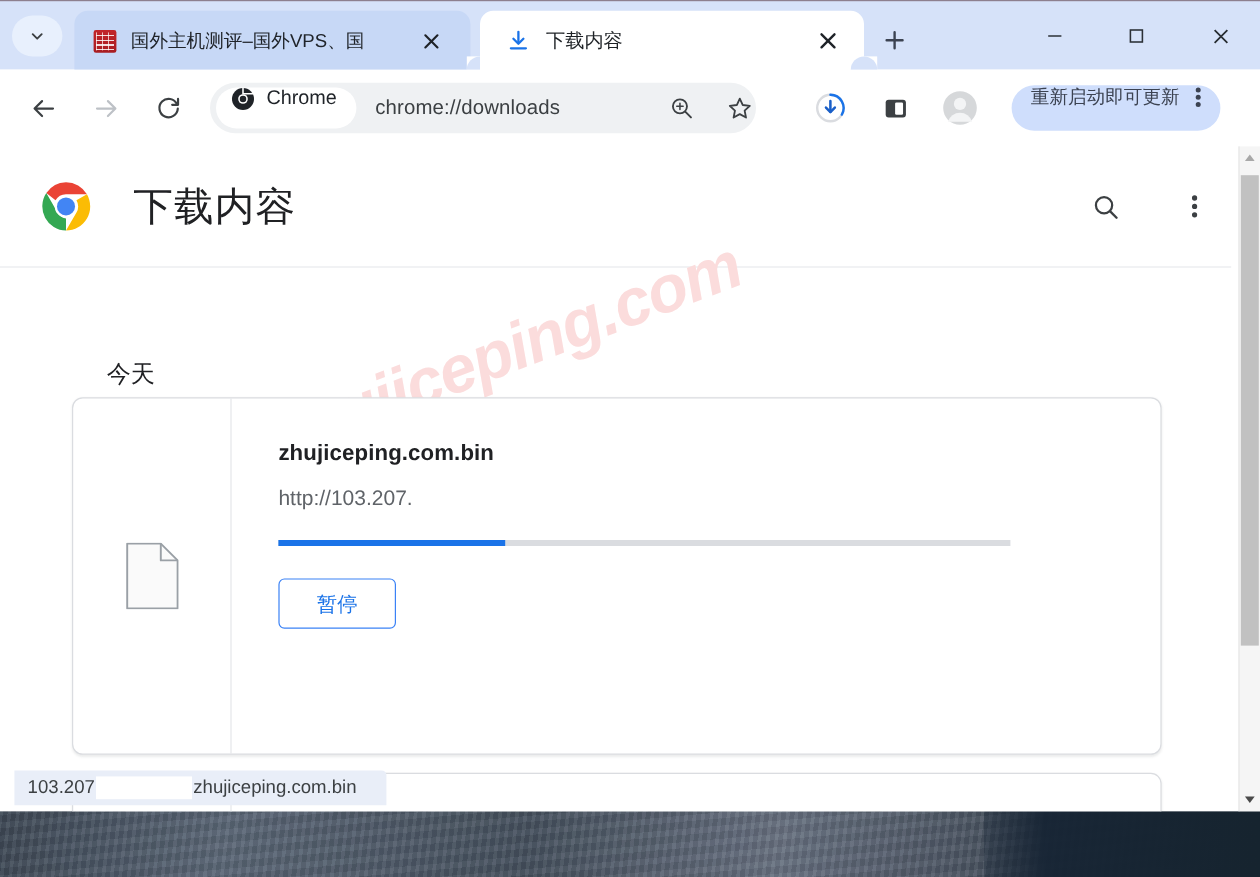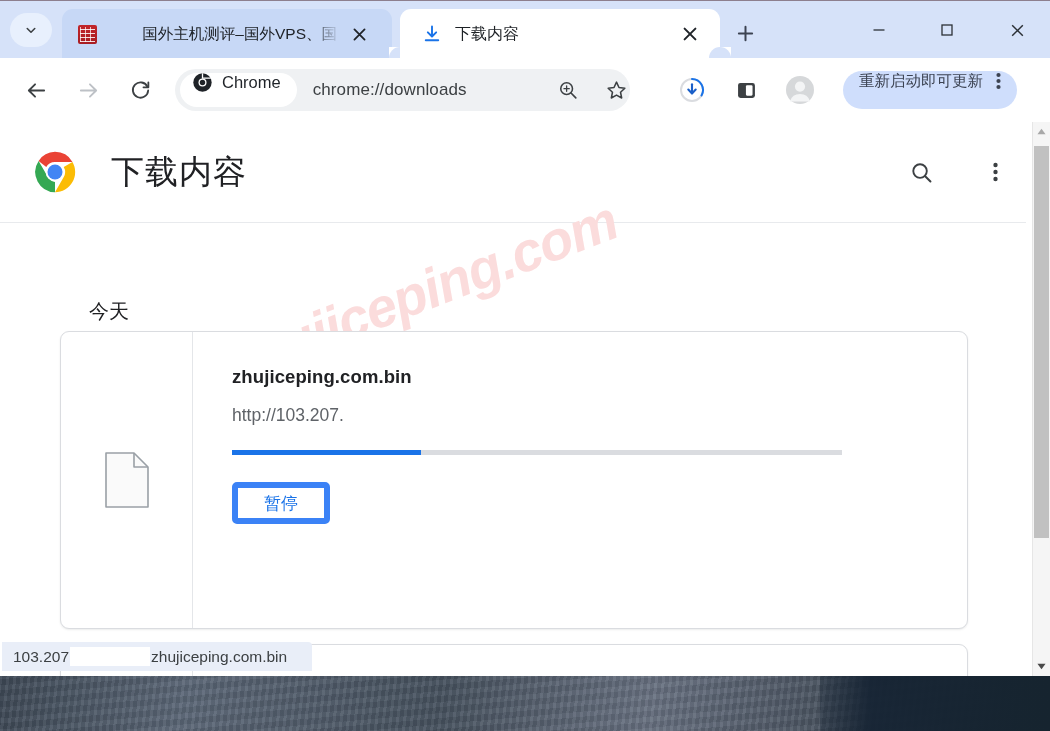--- a/index.html
+++ b/index.html
@@ -65,25 +65,24 @@
     background: linear-gradient(#c2252a,#a81d22);
     border-radius: 2px; position: relative; overflow: hidden;
   }
   #tab0 .favicon::before {
     content:""; position:absolute; left:2px; top:2px; right:2px; bottom:2px;
     background:
       repeating-linear-gradient(0deg, rgba(255,255,255,.85) 0 1px, rgba(255,255,255,0) 1px 4px),
       repeating-linear-gradient(90deg, rgba(255,255,255,.7) 0 1px, rgba(255,255,255,0) 1px 5px);
   }
   #tab0 .tabtitle {
-    margin-left: 24px; font-size: 15.5px; color: #20242a; white-space: nowrap;
+    margin-left: 12px; font-size: 15.5px; color: #20242a; white-space: nowrap;
     overflow: hidden; width: 216px;
     -webkit-mask-image: linear-gradient(90deg,#000 0,#000 190px,rgba(0,0,0,.12) 216px);
             mask-image: linear-gradient(90deg,#000 0,#000 190px,rgba(0,0,0,.12) 216px);
-            text-align: right;
   }
   #tab1 {
     left: 400px; width: 320px; background: #ffffff;
   }
   #tab1 .dlicon { margin-left: 22px; width: 20px; height: 20px; flex: 0 0 20px; }
   #tab1 .tabtitle { margin-left: 13px; font-size: 16px; color: #1d2125; white-space: nowrap; }
   .tabclose {
     position: absolute; width: 26px; height: 26px; top: 20px;
     display: flex; align-items: center; justify-content: center; cursor: pointer;
   }
@@ -177,21 +176,21 @@
   .dl-filename { margin-top: 34px; font-size: 18.5px; font-weight: bold; color: #202124; letter-spacing: .1px; }
   .dl-url { margin-top: 17px; font-size: 17.5px; color: #5f6368; }
   .dl-status { margin-top: 26px; font-size: 17.5px; color: #5f6368; }
   .progress-track {
     margin-top: 24px; width: 610px; height: 5px; background: #dadce0; border-radius: 0;
   }
   .progress-fill { height: 5px; background: #1a73e8; }
   .dl-actions { margin-top: 27px; display: flex; gap: 13px; }
   .dl-btn {
     height: 42px; min-width: 98px; padding: 0 20px; border-radius: 5px;
-    border: 6px solid #3b82f6; background: #fff; color: #1a73e8;
+    border: 1px solid #3b82f6; background: #fff; color: #1a73e8;
     font-size: 17px; font-family: inherit; cursor: pointer;
     display: flex; align-items: center; justify-content: center;
   }
 
   
   #watermark {
     position: absolute; left: 215px; top: 215px;
     font-size: 55px; font-weight: 800; font-style: italic;
     color: #fbdcdc; white-space: nowrap;
     transform: rotate(-21deg); transform-origin: left top;
@@ -202,21 +201,21 @@
   #scrollbar {
     position: absolute; left: 1032px; top: 122px; width: 18px; height: 554px;
     background: #f5f5f5; border-left: 1px solid #e6e6e6;
   }
   .sb-arrow { position: absolute; left: 0; width: 17px; height: 17px; display:flex; align-items:center; justify-content:center; cursor:pointer; }
   #sb-up { top: 1px; } #sb-down { bottom: 1px; }
   #sb-thumb { position: absolute; left: 1px; top: 24px; width: 15px; height: 392px; background: #c1c1c1; cursor: pointer; }
 
   
   #status-bubble {
-    position: absolute; left: 2px; top: 642px; height: 29px; min-width: 310px;
+    position: absolute; left: 12px; top: 642px; height: 29px; min-width: 310px;
     background: #e9eef8; border-top-right-radius: 4px;
     display: flex; align-items: center; padding-left: 11px;
     font-size: 15.5px; color: #3c4043; overflow: hidden;
   }
   #status-redact { display:inline-block; width: 80px; height: 19px; background:#fff; margin: 0 1px; }
 </style>
 </head>
 <body>
 
 <div id="root">

